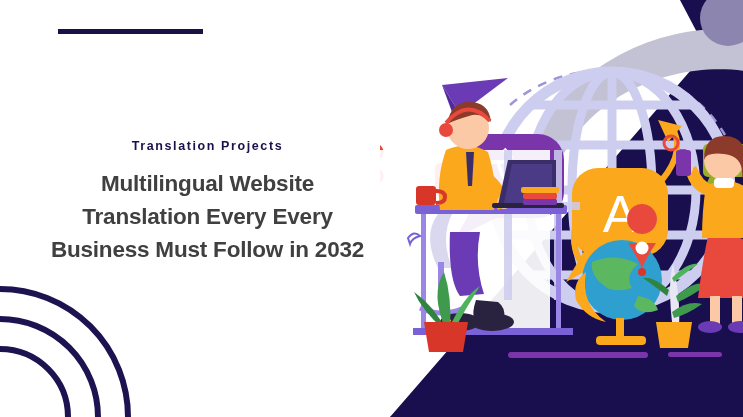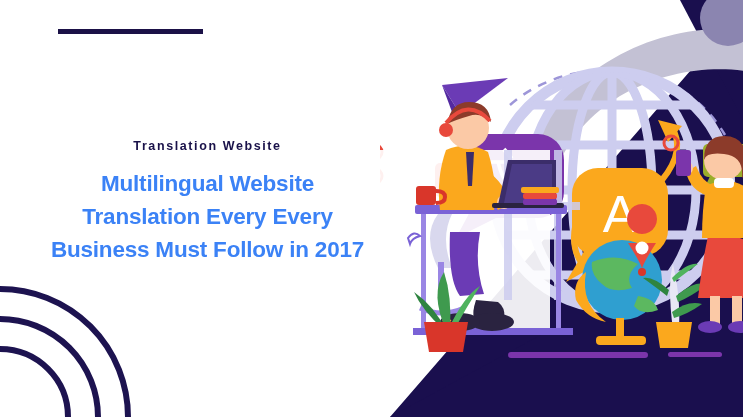--- a/index.html
+++ b/index.html
@@ -8,21 +8,21 @@
 
   
   .topbar{position:absolute;left:58px;top:29px;width:145px;height:5px;background:#1b1147;}
 
   .arcs{position:absolute;left:-40px;bottom:-40px;width:200px;height:200px;}
 
   
   .textwrap{position:absolute;left:0px;top:140px;width:415px;text-align:center;}
   .eyebrow{font-size:12.5px;font-weight:bold;letter-spacing:1.6px;color:#191149;
            margin:0 0 14px 0;line-height:1;}
-  .headline{font-size:22.5px;font-weight:bold;color:#3b82f6;line-height:1.47;
+  .headline{font-size:22.5px;font-weight:bold;color:#404040;line-height:1.47;
             margin:0;letter-spacing:-0.2px;}
   .headline span{display:block;}
 
   
   .art{position:absolute;left:380px;top:0;width:363px;height:417px;}
   .art svg{display:block;}
 </style>
 </head>
 <body>
 
@@ -32,25 +32,25 @@
 
   <svg class="arcs" viewBox="0 0 200 200">
     <g fill="none" stroke="#1d1350" stroke-width="6">
       <circle cx="40" cy="160" r="128"></circle>
       <circle cx="40" cy="160" r="98"></circle>
       <circle cx="40" cy="160" r="68"></circle>
     </g>
   </svg>
 
   <div class="textwrap">
-    <p class="eyebrow">Translation Website</p>
+    <p class="eyebrow">Translation Projects</p>
     <h1 class="headline">
       <span>Multilingual Website</span>
       <span>Translation Every Every</span>
-      <span>Business Must Follow in 2017</span>
+      <span>Business Must Follow in 2032</span>
     </h1>
   </div>
 
   <div class="art">
   <svg width="363" height="417" viewBox="0 0 363 417" xmlns="http://www.w3.org/2000/svg">
     <defs>
       <clipPath id="cbox">
             <rect x="0" y="0" width="363" height="417"></rect>
           </clipPath>
       <clipPath id="gclip">

